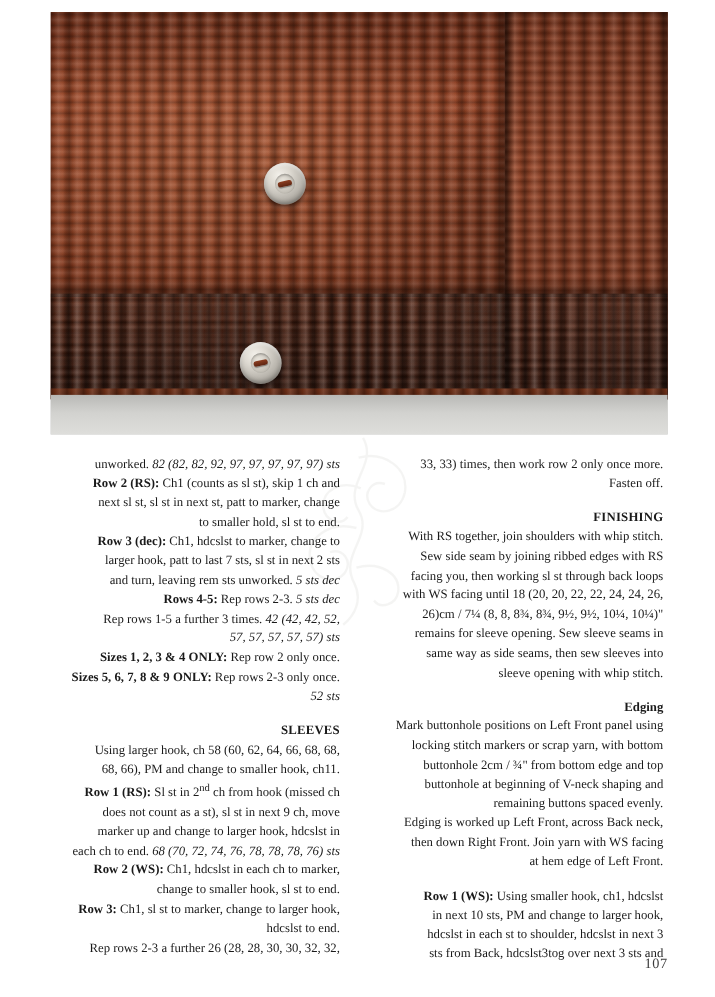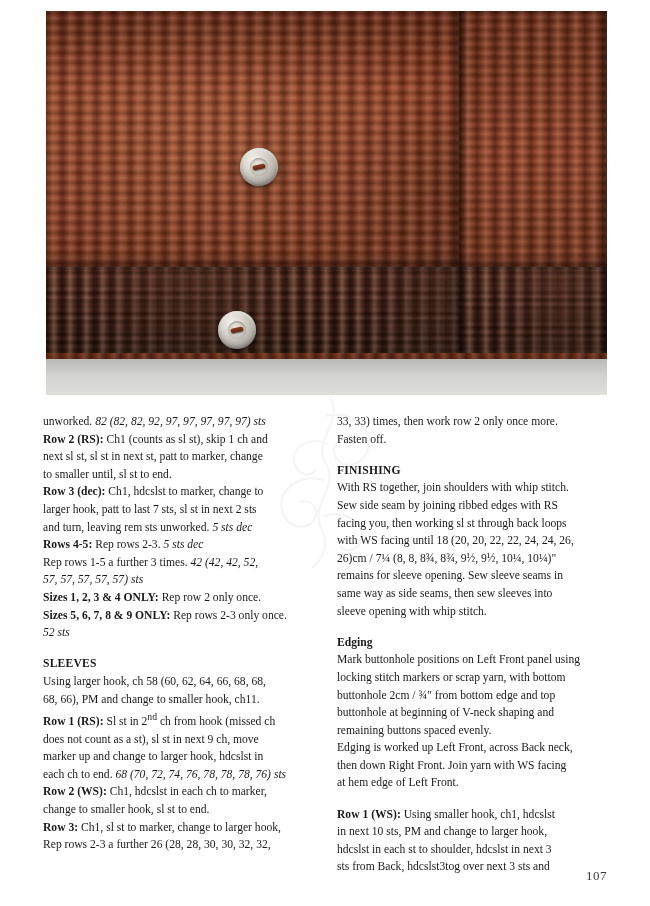--- a/index.html
+++ b/index.html
@@ -171,21 +171,21 @@
     left: 0;
     top: 414px;
     width: 650px;
   }
   .col {
     position: absolute;
     top: 0;
     width: 266px;
     font-size: 11.6px;
     line-height: 15.6px;
-    text-align: left;
+    text-align: right;
   }
   #col-left  { left: 43px; }
   #col-right { left: 337px; }
 
   .para { margin: 0; }
   .para + .para { margin-top: 2px; }
   .spacer { height: 15.6px; }
 
   .head {
     font-weight: bold;
@@ -229,41 +229,42 @@
     <path d="M76 52 C58 44, 40 54, 42 70 C44 82, 58 86, 64 78"></path>
     <path d="M72 124 C94 118, 112 130, 110 146 C108 158, 94 162, 88 154"></path>
   </g>
 </svg>
 
 <div id="columns">
   <div class="col" id="col-left">
       <div class="para"><span>unworked. </span><i class="run">82 (82, 82, 92, 97, 97, 97, 97, 97) sts</i></div>
       <div class="para"><b class="run">Row 2 (RS):</b><span> Ch1 (counts as sl st), skip 1 ch and</span></div>
       <div class="para"><span>next sl st, sl st in next st, patt to marker, change</span></div>
-      <div class="para"><span>to smaller until, sl st to end.</span></div>
+      <div class="para"><span>to smaller hold, sl st to end.</span></div>
       <div class="para"><b class="run">Row 3 (dec):</b><span> Ch1, hdcslst to marker, change to</span></div>
       <div class="para"><span>larger hook, patt to last 7 sts, sl st in next 2 sts</span></div>
       <div class="para"><span>and turn, leaving rem sts unworked. </span><i class="run">5 sts dec</i></div>
       <div class="para"><b class="run">Rows 4-5:</b><span> Rep rows 2-3. </span><i class="run">5 sts dec</i></div>
       <div class="para"><span>Rep rows 1-5 a further 3 times. </span><i class="run">42 (42, 42, 52,</i></div>
       <div class="para"><i class="run">57, 57, 57, 57, 57) sts</i></div>
       <div class="para"><b class="run">Sizes 1, 2, 3 &amp; 4 ONLY:</b><span> Rep row 2 only once.</span></div>
       <div class="para"><b class="run">Sizes 5, 6, 7, 8 &amp; 9 ONLY:</b><span> Rep rows 2-3 only once.</span></div>
       <div class="para"><i class="run">52 sts</i></div>
       <div class="spacer"></div>
       <div class="para head">SLEEVES</div>
       <div class="para"><span>Using larger hook, ch 58 (60, 62, 64, 66, 68, 68,</span></div>
       <div class="para"><span>68, 66), PM and change to smaller hook, ch11.</span></div>
       <div class="para"><b class="run">Row 1 (RS):</b><span> Sl st in 2</span><sup>nd</sup><span> ch from hook (missed ch</span></div>
       <div class="para"><span>does not count as a st), sl st in next 9 ch, move</span></div>
       <div class="para"><span>marker up and change to larger hook, hdcslst in</span></div>
       <div class="para"><span>each ch to end. </span><i class="run">68 (70, 72, 74, 76, 78, 78, 78, 76) sts</i></div>
       <div class="para"><b class="run">Row 2 (WS):</b><span> Ch1, hdcslst in each ch to marker,</span></div>
       <div class="para"><span>change to smaller hook, sl st to end.</span></div>
       <div class="para"><b class="run">Row 3:</b><span> Ch1, sl st to marker, change to larger hook,</span></div>
+      <div class="para"><span>hdcslst to end.</span></div>
       <div class="para"><span>Rep rows 2-3 a further 26 (28, 28, 30, 30, 32, 32,</span></div>
     </div>
   <div class="col" id="col-right">
       <div class="para"><span>33, 33) times, then work row 2 only once more.</span></div>
       <div class="para"><span>Fasten off.</span></div>
       <div class="spacer"></div>
       <div class="para head">FINISHING</div>
       <div class="para"><span>With RS together, join shoulders with whip stitch.</span></div>
       <div class="para"><span>Sew side seam by joining ribbed edges with RS</span></div>
       <div class="para"><span>facing you, then working sl st through back loops</span></div>

